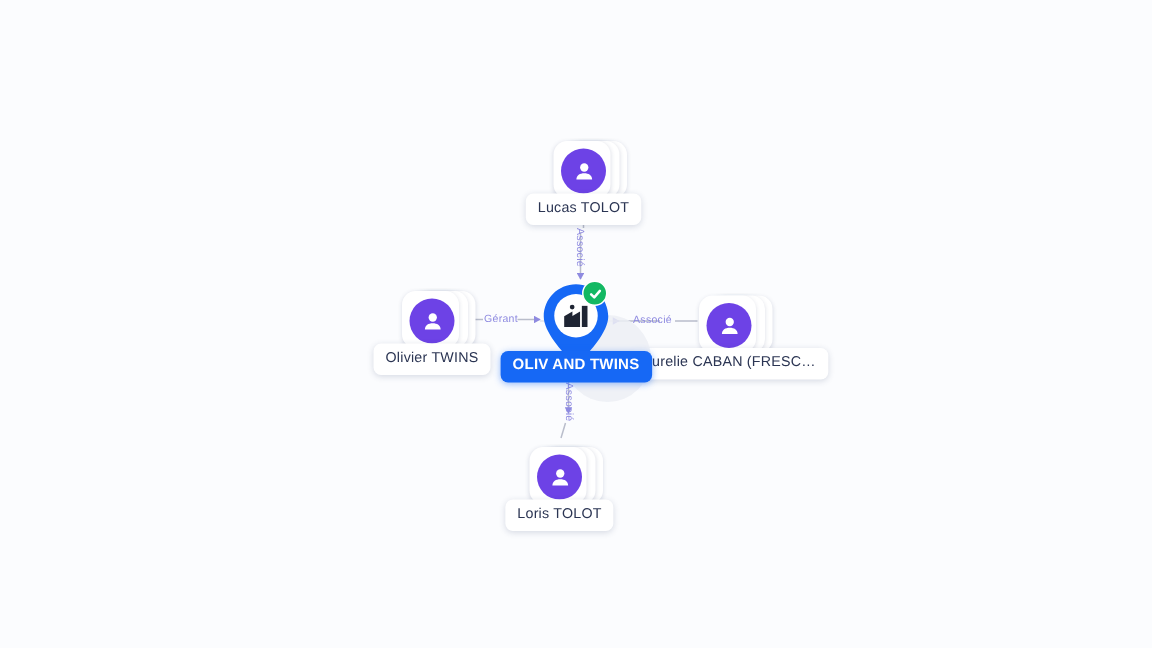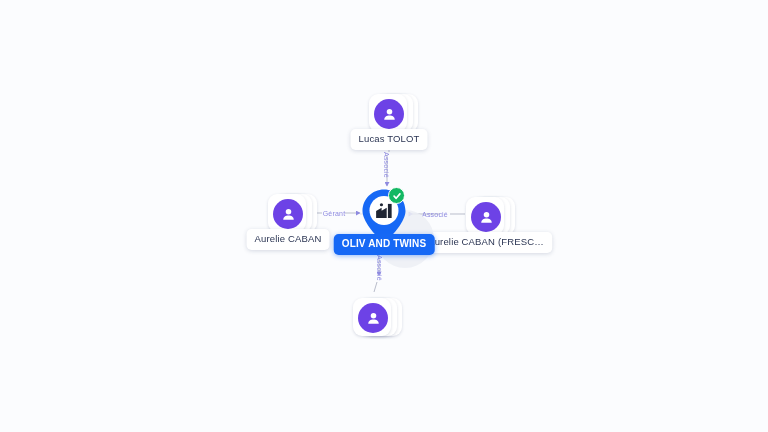--- a/index.html
+++ b/index.html
@@ -207,21 +207,21 @@
       <div class="card c2"></div>
       <div class="card c1"></div>
     </div>
     <div class="avatar">
       <svg width="17" height="17" viewBox="0 0 24 24" fill="#ffffff">
         <circle cx="12" cy="8" r="3.9"></circle>
         <path d="M4.6 19.4c0-4.1 3.3-6 7.4-6s7.4 1.9 7.4 6z"></path>
       </svg>
     </div>
   </div>
-  <div class="label" style="left:288px; top:229px;">Aurelie CABAN</div>
+  <div class="label" style="left:288px; top:229px;">Olivier TWINS</div>
 
   <div class="node" style="left:486px; top:216px;">
     <div class="person-stack">
       <div class="card c3"></div>
       <div class="card c2"></div>
       <div class="card c1"></div>
     </div>
     <div class="avatar">
       <svg width="17" height="17" viewBox="0 0 24 24" fill="#ffffff">
         <circle cx="12" cy="8" r="3.9"></circle>
@@ -237,20 +237,21 @@
       <div class="card c2"></div>
       <div class="card c1"></div>
     </div>
     <div class="avatar">
       <svg width="17" height="17" viewBox="0 0 24 24" fill="#ffffff">
         <circle cx="12" cy="8" r="3.9"></circle>
         <path d="M4.6 19.4c0-4.1 3.3-6 7.4-6s7.4 1.9 7.4 6z"></path>
       </svg>
     </div>
   </div>
+  <div class="label" style="left:373px; top:333px;">Loris TOLOT</div>
 
   <div class="node" style="left:384px; top:214px;">
     <div class="pin-halo"></div>
     <div class="pin-wrap">
       <svg width="46" height="56" viewBox="0 0 46 56">
         <path d="M23 1.5
                  C11.1 1.5 1.5 11.1 1.5 23
                  C1.5 33.2 14.0 46.8 20.3 52.9
                  C21.8 54.4 24.2 54.4 25.7 52.9
                  C32.0 46.8 44.5 33.2 44.5 23

